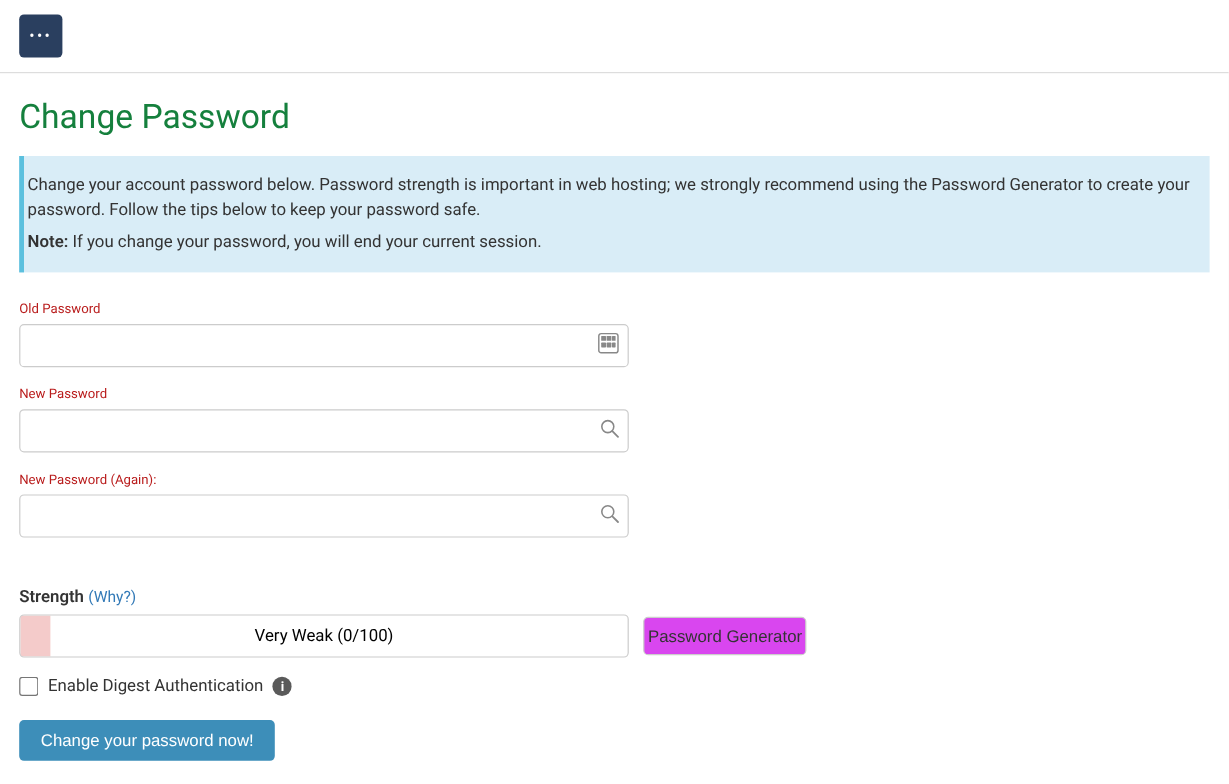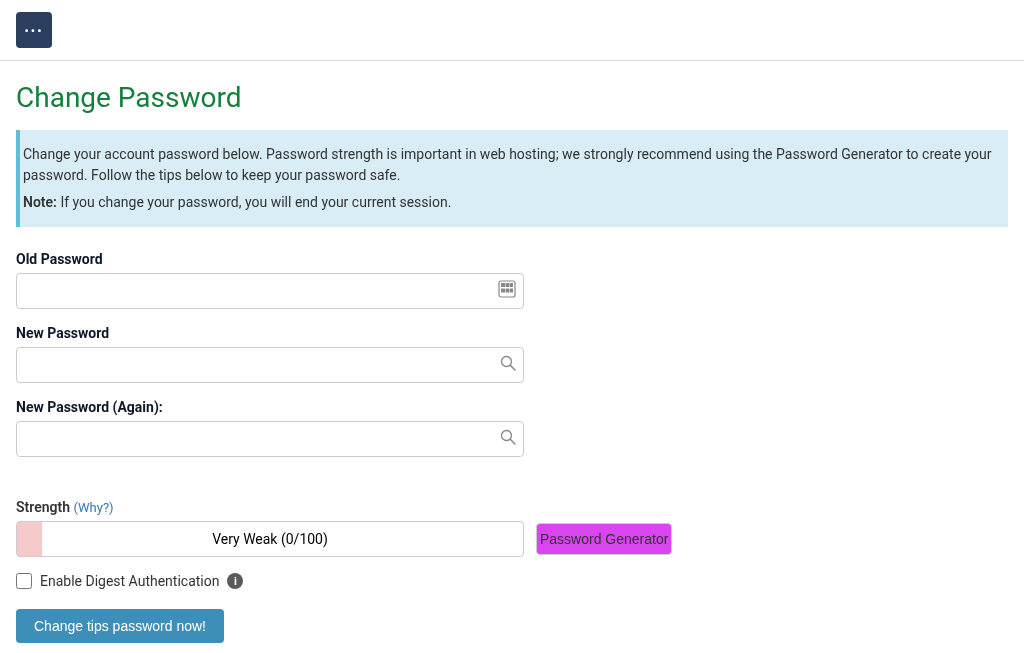--- a/index.html
+++ b/index.html
@@ -89,24 +89,24 @@
       font-weight: 600;
     }
 
     
     .form-group {
       margin-bottom: 16px;
     }
 
     .form-label {
       display: block;
-      font-weight: 700;
+      font-weight: 400;
       margin-bottom: 6px;
-      font-size: 14px;
-      color: #0f172a;
+      font-size: 11px;
+      color: #b91c1c;
     }
 
     .input-wrapper {
       position: relative;
       display: inline-block;
       width: 508px;
     }
 
     .form-input {
       width: 100%;
@@ -331,16 +331,16 @@
     </div>
 
     
     <div class="digest-group">
       <input type="checkbox" class="digest-checkbox" style="">
       <span class="digest-label">Enable Digest Authentication</span>
       <span class="info-icon">i</span>
     </div>
 
     
-    <button class="btn-change-password">Change tips password now!</button>
+    <button class="btn-change-password">Change your password now!</button>
 
   </div>
 </div>
 
 </body></html>

